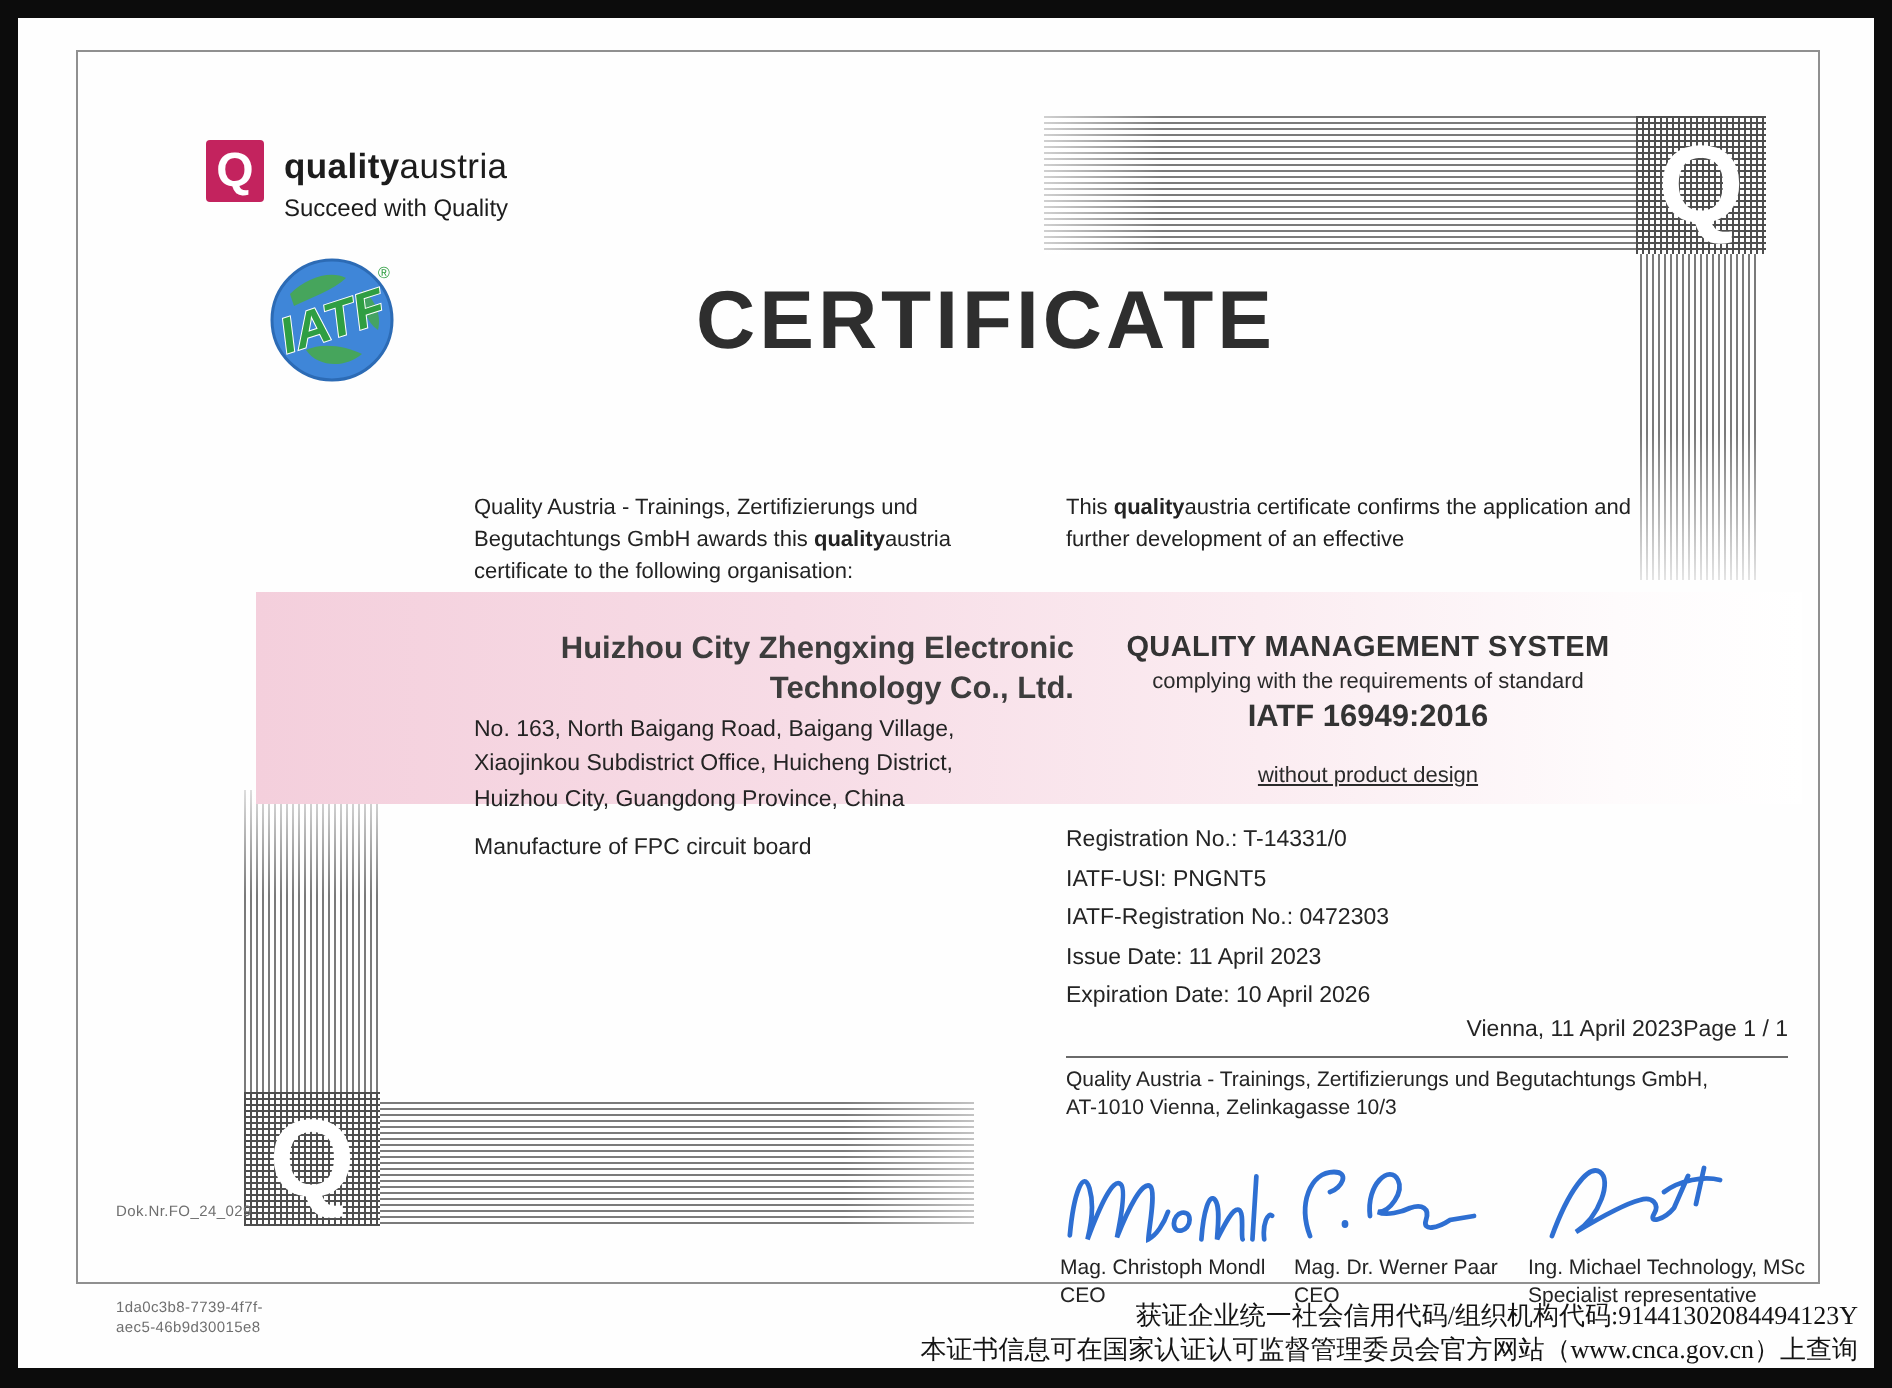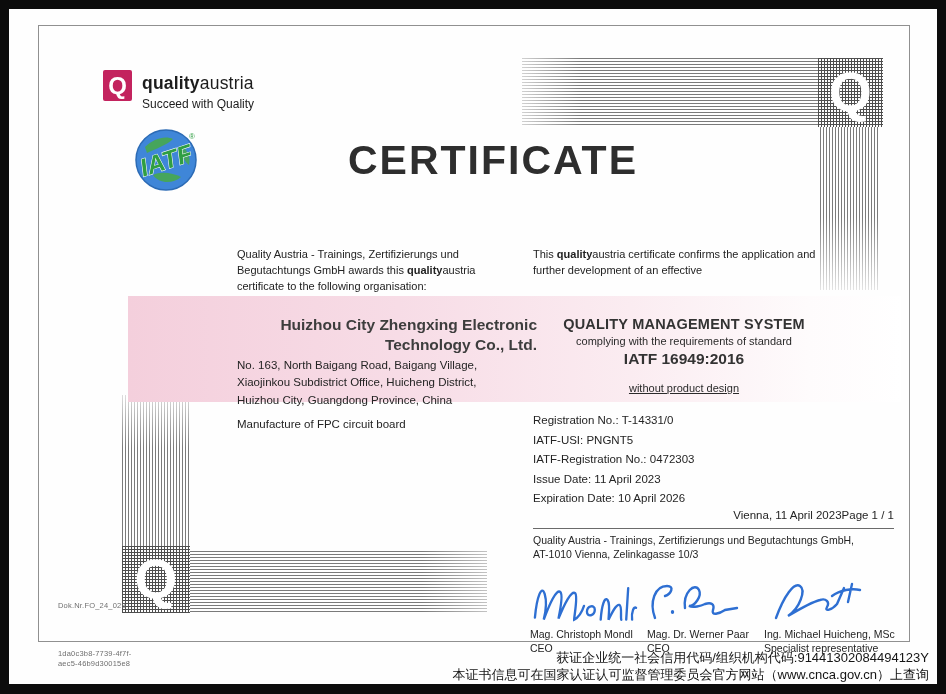--- a/index.html
+++ b/index.html
@@ -86,21 +86,21 @@
   
   .sigs{left:521px;top:567px;width:380px;display:grid;grid-template-columns:112px 112px 142px;column-gap:5px;}
   .sig svg{display:block;height:50px;}
   .sig-name{font-size:10.5px;line-height:1.3;color:#242424;margin-top:2px;}
   
   .doc-meta{left:49px;top:592px;font-size:7.5px;color:#6f6f6f;letter-spacing:.2px;}
   .doc-uuid{left:49px;top:640px;font-size:7.5px;line-height:1.35;color:#6f6f6f;letter-spacing:.2px;}
   
   .footer-cn{
     right:8px;top:640px;text-align:right;
-    font-family:Liberation Sans, sans-serif;
+    font-family:Liberation Serif, serif;
     font-size:13px;line-height:1.32;color:#141414;
   }
 </style>
 </head>
 <body>
 
 <div class="page">
 
   <div class="abs inner-frame"></div>
 
@@ -198,21 +198,21 @@
       <div class="sig-name">
         <div>Mag. Dr. Werner Paar</div>
         <div>CEO</div>
       </div>
     </div>
     <div class="sig">
       <svg width="110" height="50" viewBox="0 0 110 50">
         <path d="M12 42 C20 20 30 6 36 10 C42 14 36 32 24 40 C34 34 48 26 56 24 C62 22 66 26 63 31 C60 36 68 34 73 28 L80 12 M68 20 C76 14 88 12 96 14 M88 8 L84 26" fill="none" stroke="#2e6fd2" stroke-width="2.4" stroke-linecap="round"></path>
       </svg>
       <div class="sig-name">
-        <div>Ing. Michael Huicheng, MSc</div>
+        <div>Ing. Michael Technology, MSc</div>
         <div>Specialist representative</div>
       </div>
     </div>
   </div>
 
   <div class="abs doc-meta">Dok.Nr.FO_24_029</div>
   <div class="abs doc-uuid">
     <div>1da0c3b8-7739-4f7f-</div>
     <div>aec5-46b9d30015e8</div>
   </div>

